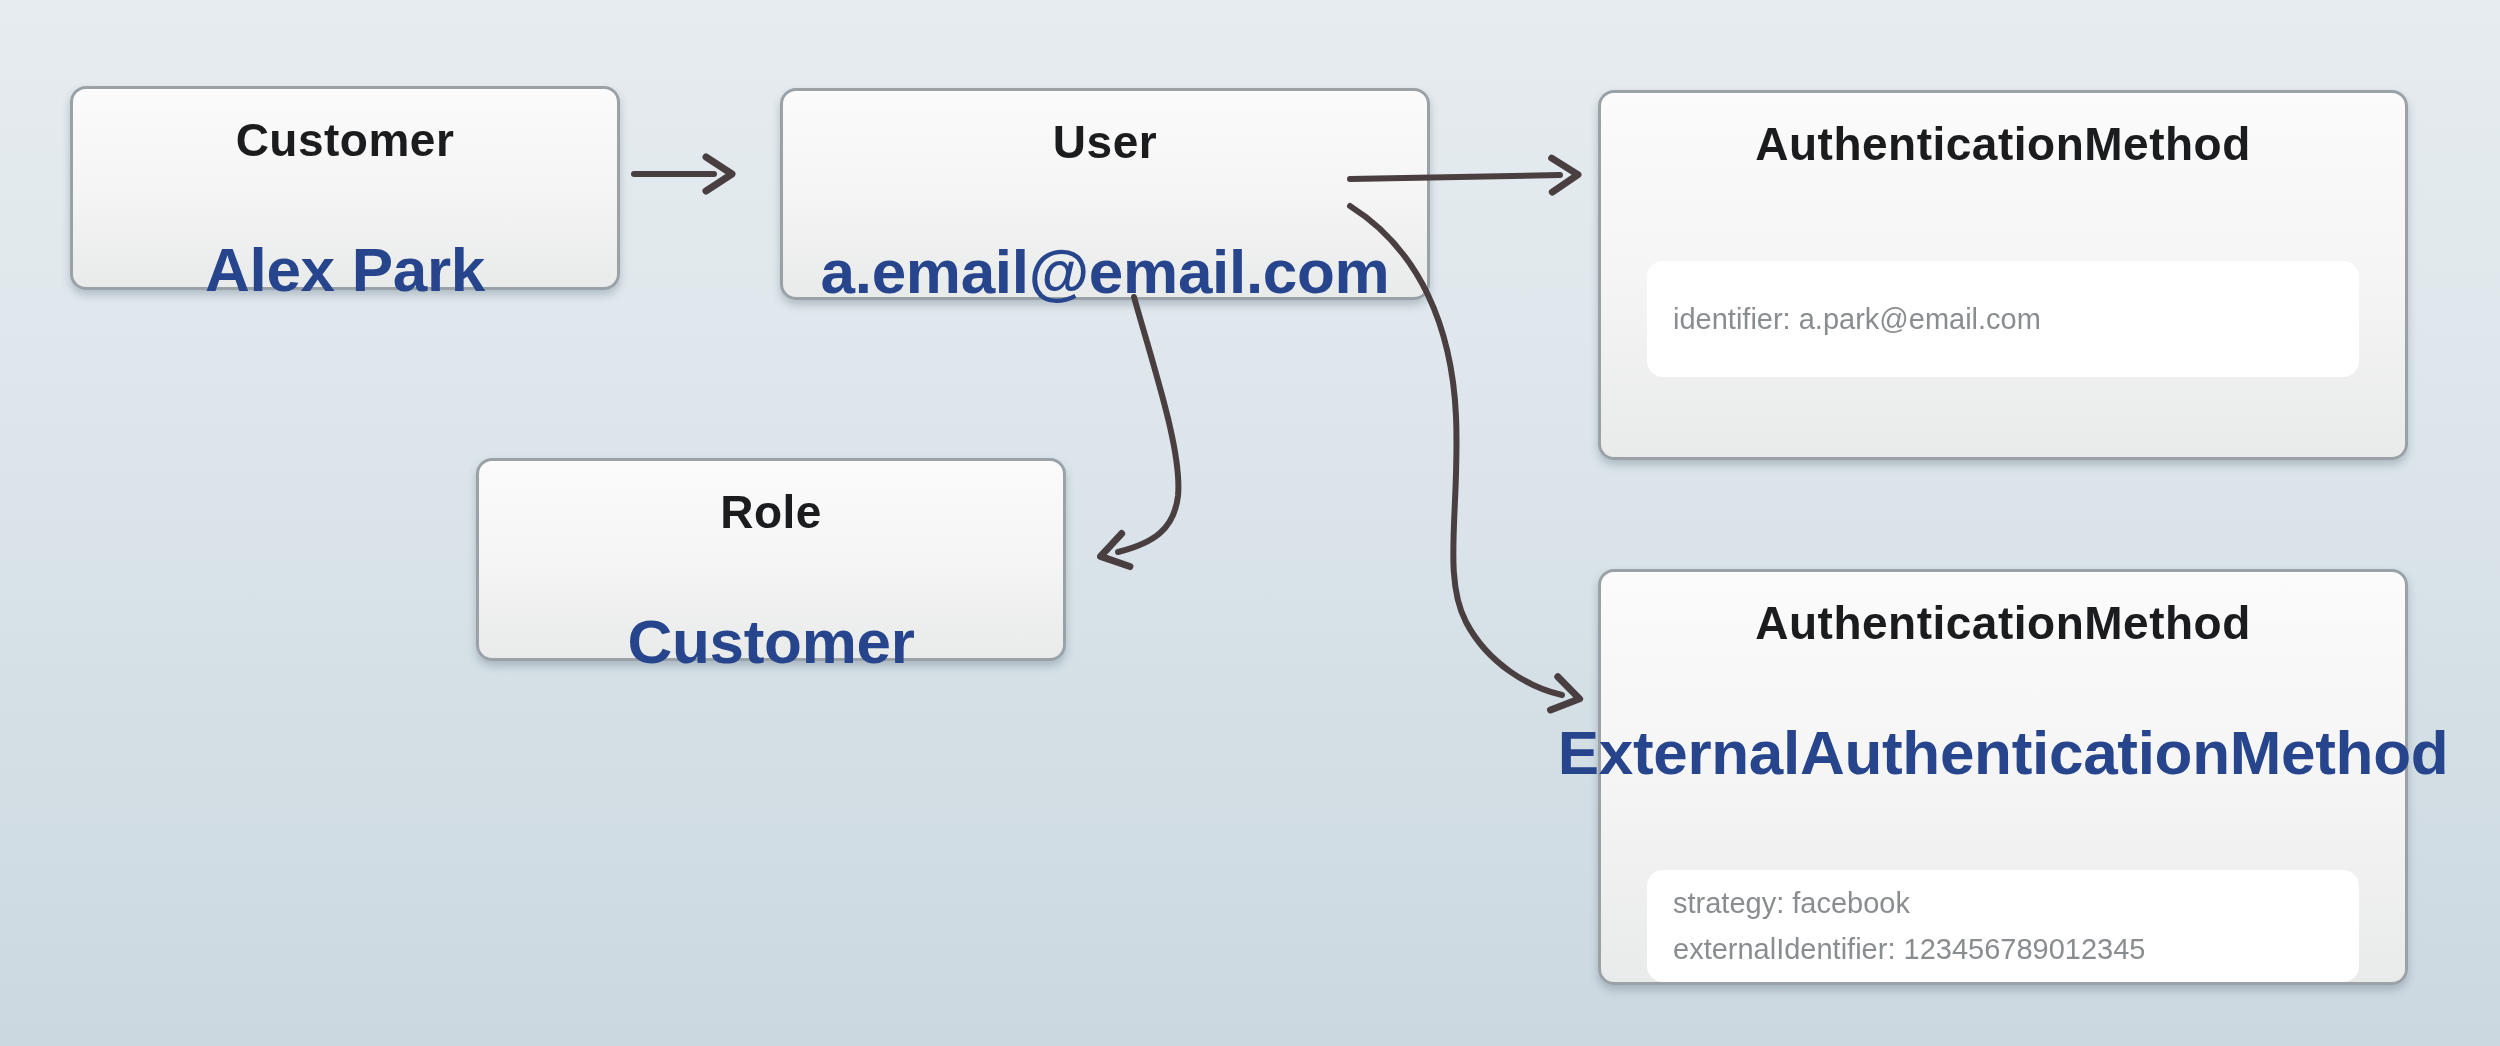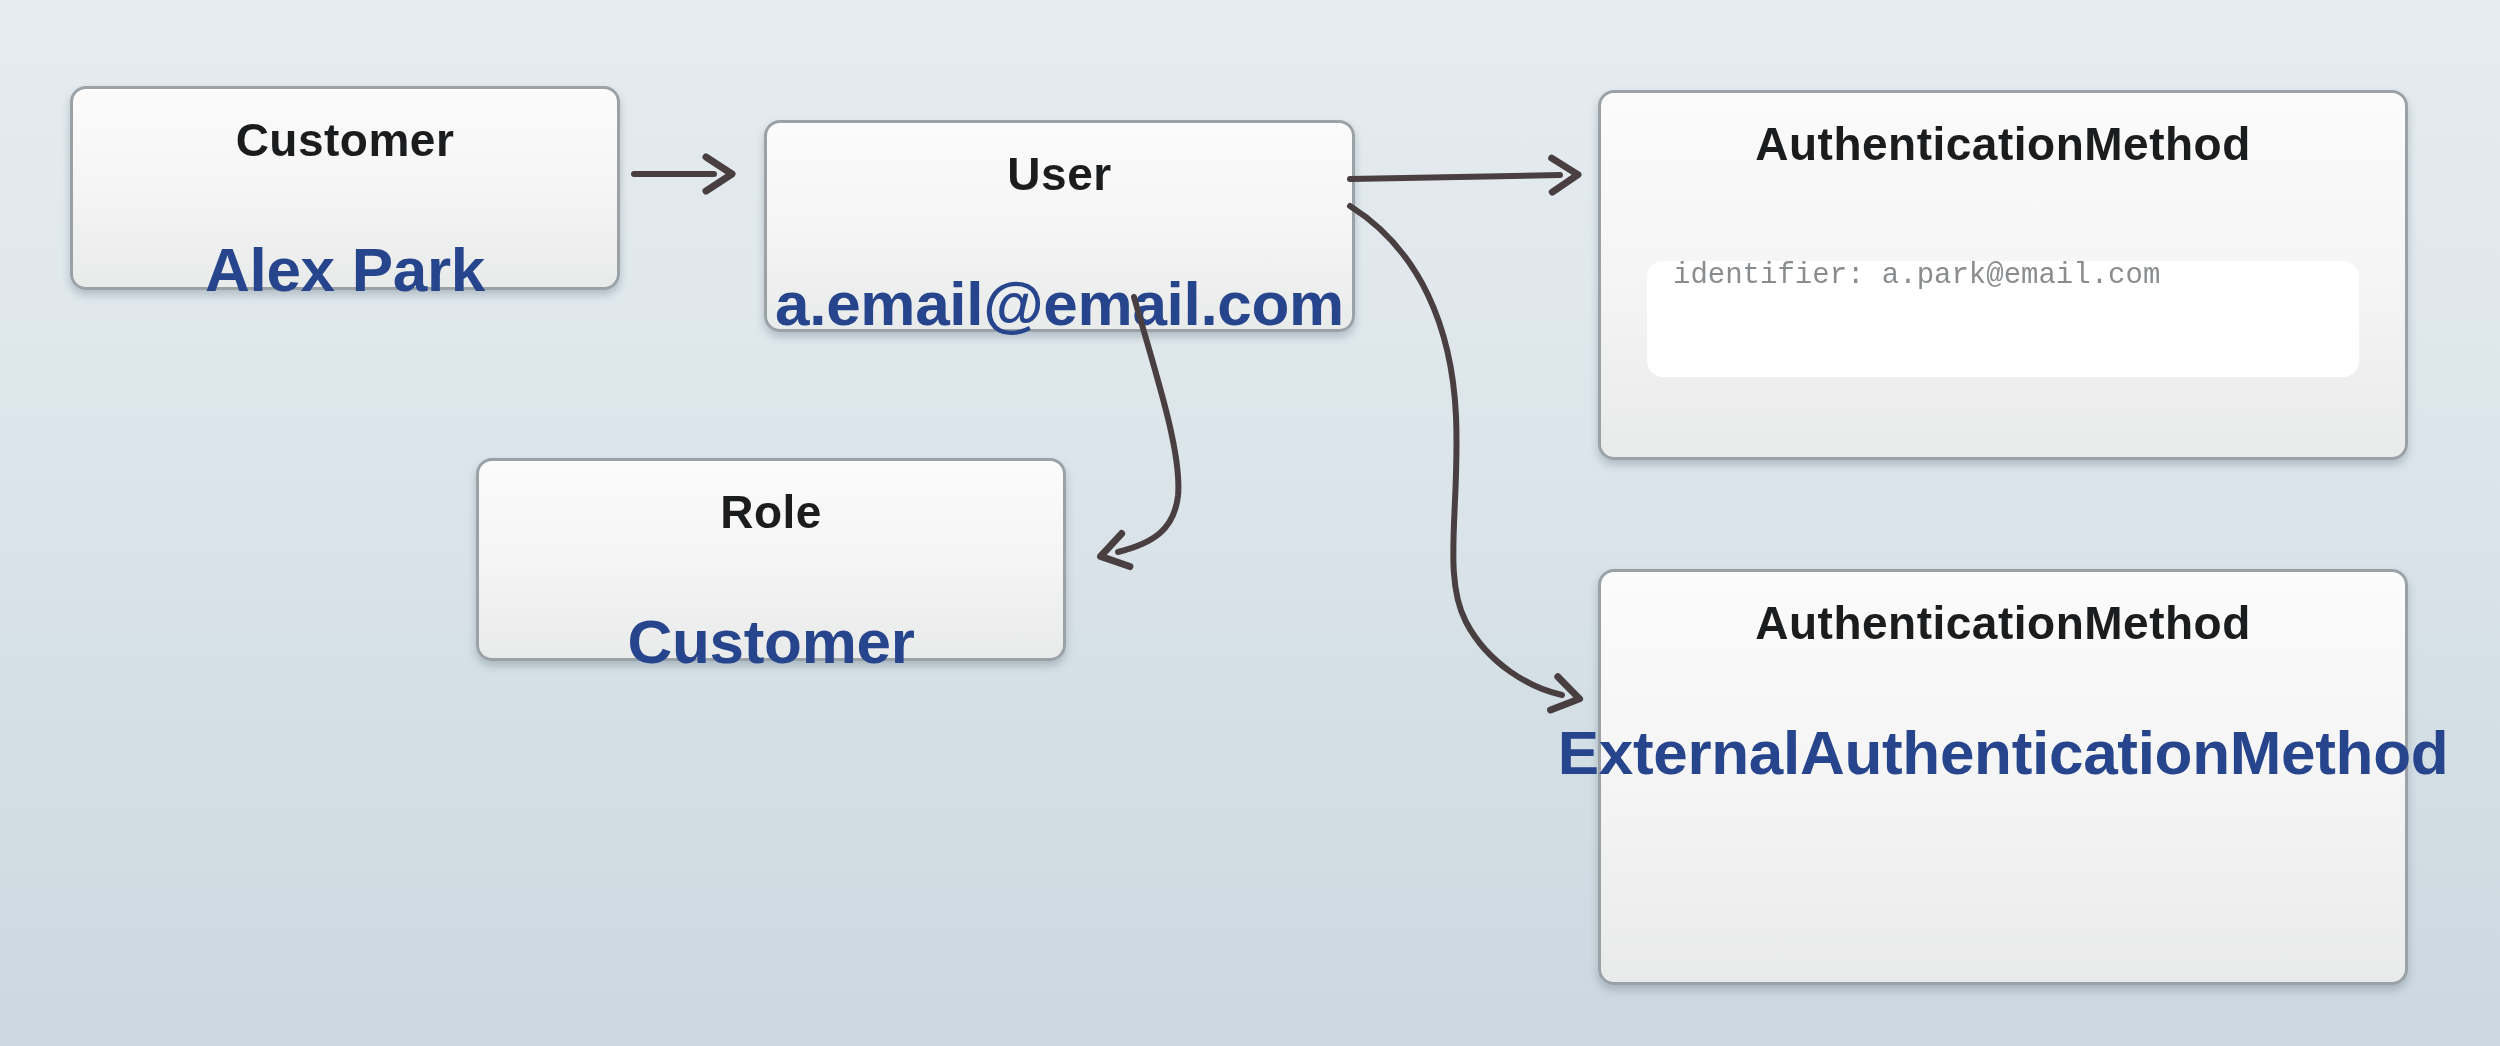--- a/index.html
+++ b/index.html
@@ -19,27 +19,27 @@
     font-size:46px;font-weight:bold;color:#1b1c1e;
     line-height:46px;margin-top:28px;letter-spacing:.5px;white-space:nowrap;
   }
   .node-value{
     font-size:62px;font-weight:bold;color:#27458c;
     line-height:46px;margin-top:40px;letter-spacing:-.3px;white-space:nowrap;
   }
   .attrs{
     margin-top:50px;width:712px;height:116px;box-sizing:border-box;
     background:#ffffff;border-radius:16px;
-    display:flex;flex-direction:column;justify-content:flex-start;align-items:flex-start;
+    display:flex;flex-direction:column;justify-content:center;align-items:flex-start;
     padding:0 26px;gap:17px;
-    font-family:Liberation Mono, monospace;
+    font-family:Liberation Sans, sans-serif;
     font-size:29px;line-height:29px;color:#8a8d8f;white-space:nowrap;
   }
   #node-customer{left:70px;  top:86px;  width:550px;height:204px;}
-  #node-user    {left:764px; top:88px;  width:591px;height:212px;margin-top:32px;}
+  #node-user    {left:780px; top:88px;  width:650px;height:212px;}
   #node-role    {left:476px; top:458px; width:590px;height:203px;}
   #node-native  {left:1598px;top:90px;  width:810px;height:370px;}
   #node-external{left:1598px;top:569px; width:810px;height:416px;}
   #arrow-layer{position:absolute;left:0;top:0;pointer-events:none;}
   .edge{fill:none;stroke:#4a3f40;stroke-width:6;stroke-linecap:round;}
 </style>
 </head>
 <body>
 
 <div class="node" id="node-customer">
@@ -60,20 +60,24 @@
 <div class="node" id="node-native">
   <div class="node-title">AuthenticationMethod</div>
   <div class="attrs">
     <div>identifier: a.park@email.com</div>
   </div>
 </div>
 
 <div class="node" id="node-external">
   <div class="node-title">AuthenticationMethod</div>
   <div class="node-value">ExternalAuthenticationMethod</div>
+  <div class="attrs">
+    <div>strategy: facebook</div>
+    <div>externalIdentifier: 123456789012345</div>
+  </div>
 </div>
 
 <svg id="arrow-layer" width="2500" height="1046" viewBox="0 0 2500 1046">
   <defs>
     <marker id="ah" markerUnits="userSpaceOnUse" markerWidth="70" markerHeight="70" viewBox="-50 -35 70 70" refX="-18" refY="0" orient="auto">
       <path d="M -26 -17 L 0 0 L -26 17" fill="none" stroke="#4a3f40" stroke-width="7" stroke-linecap="round" stroke-linejoin="round"></path>
     </marker>
   </defs>
   <path class="edge" marker-end="url(#ah)" d="M 634 174 L 714 174"></path>
   <path class="edge" marker-end="url(#ah)" d="M 1350 179 L 1560 175"></path>

